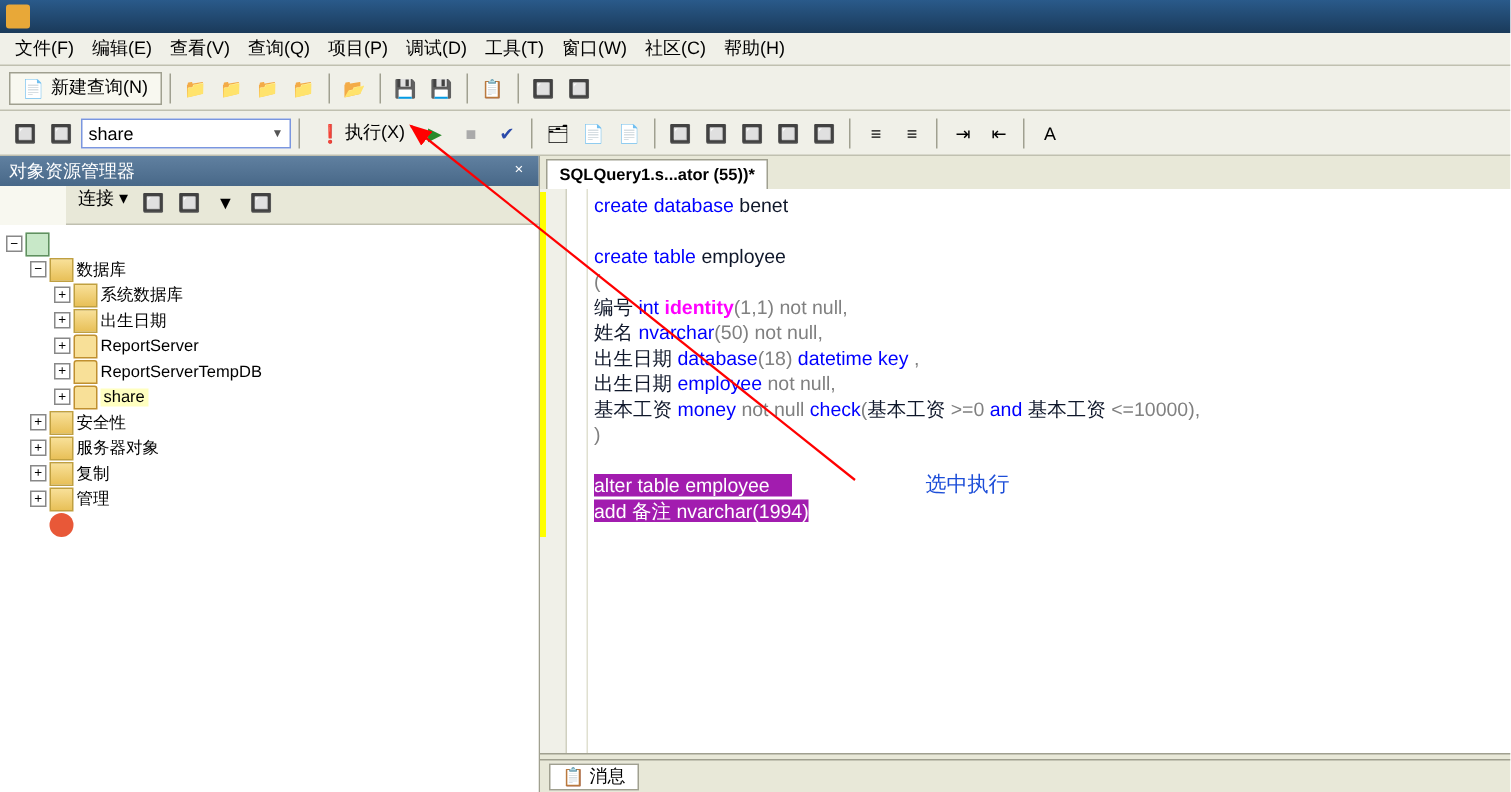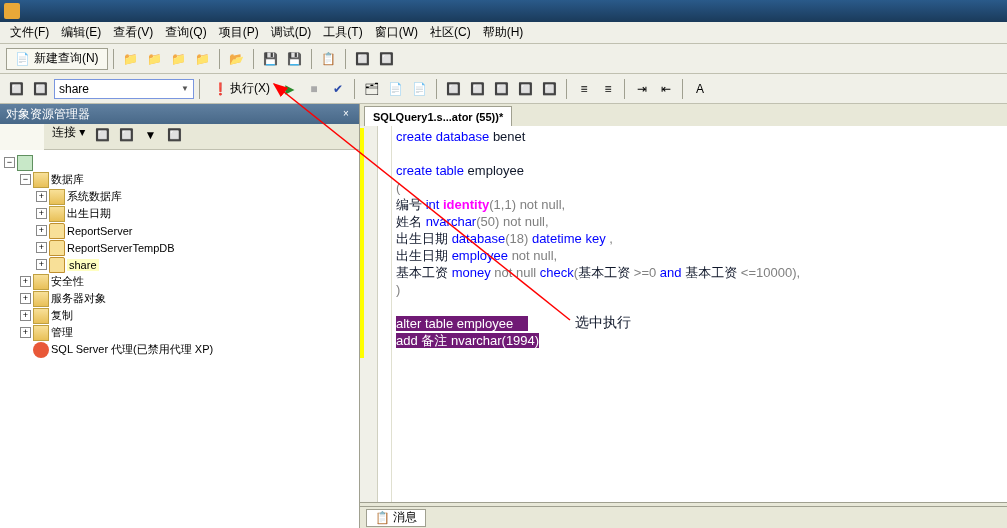--- a/index.html
+++ b/index.html
@@ -42,29 +42,29 @@
   .tab { height: 20px; padding: 2px 8px; background: #ffffff; border: 1px solid #a0a090; border-bottom: none; font-family: Tahoma; font-size: 11px; font-weight: bold; display: flex; align-items: center; }
   .editor { flex: 1; background: #fff; position: relative; font-family: Consolas, "Courier New", monospace; font-size: 13px; line-height: 17px; }
   .gutter { position: absolute; left: 0; top: 0; width: 18px; height: 100%; background: #f0f0e8; border-right: 1px solid #d0d0c0; }
   .outline-bar { position: absolute; left: 18px; top: 0; width: 14px; height: 100%; background: #fff; border-right: 1px solid #e0e0d0; }
   .code { position: absolute; left: 36px; top: 2px; right: 0; white-space: pre; }
   .kw { color: #0000ff; }
   .tk { color: #0f172a; }
   .fn { color: #ff00ff; font-weight: bold; }
   .num { color: #808080; }
   .op { color: #808080; }
-  .sel { background: #701a75; color: #fff; }
+  .sel { background: #a21caf; color: #fff; }
   .sel .kw, .sel .tk, .sel .fn, .sel .num, .sel .op { color: #fff; }
   .yellow-margin { position: absolute; left: 0; width: 4px; background: #ffff00; }
   
   .bottom-tabs { height: 22px; background: #e8e8d8; border-top: 1px solid #a0a090; display: flex; align-items: center; padding-left: 6px; }
   .bottom-tab { height: 18px; padding: 1px 8px; background: #fff; border: 1px solid #a0a090; display: flex; align-items: center; gap: 3px; }
   
   .anno-line { position: absolute; pointer-events: none; }
-  .anno-text { position: absolute; color: #0f172a; font-size: 14px; font-family: SimSun, serif; }
+  .anno-text { position: absolute; color: #1d4ed8; font-size: 14px; font-family: SimSun, serif; margin-left: 42px; }
   
   .close-x { width: 14px; height: 14px; font-size: 10px; text-align: center; line-height: 14px; cursor: pointer; }
   .chevron { font-size: 8px; color: #555; }
 </style>
 </head>
 <body>
 
 <div class="titlebar">
   <div class="titlebar-icon"></div>
 </div>
@@ -204,21 +204,20 @@
         <span>复制</span>
       </div>
       <div class="tree-node ind1">
         <span class="tree-toggle">+</span>
         <span class="tree-icon folder-icon"></span>
         <span>管理</span>
       </div>
       <div class="tree-node ind1">
         <span style="width:13px"></span>
         <span class="tree-icon" style="background:#e85838;border-radius:8px"></span>
-        <span>SQL Server 代理(已禁用代理 XP)</span>
       </div>
     </div>
   </div>
 
   <div class="editor-area">
     <div class="tab-strip">
       <div class="tab">
         <span>SQLQuery1.s...ator (55))*</span>
       </div>
     </div>

